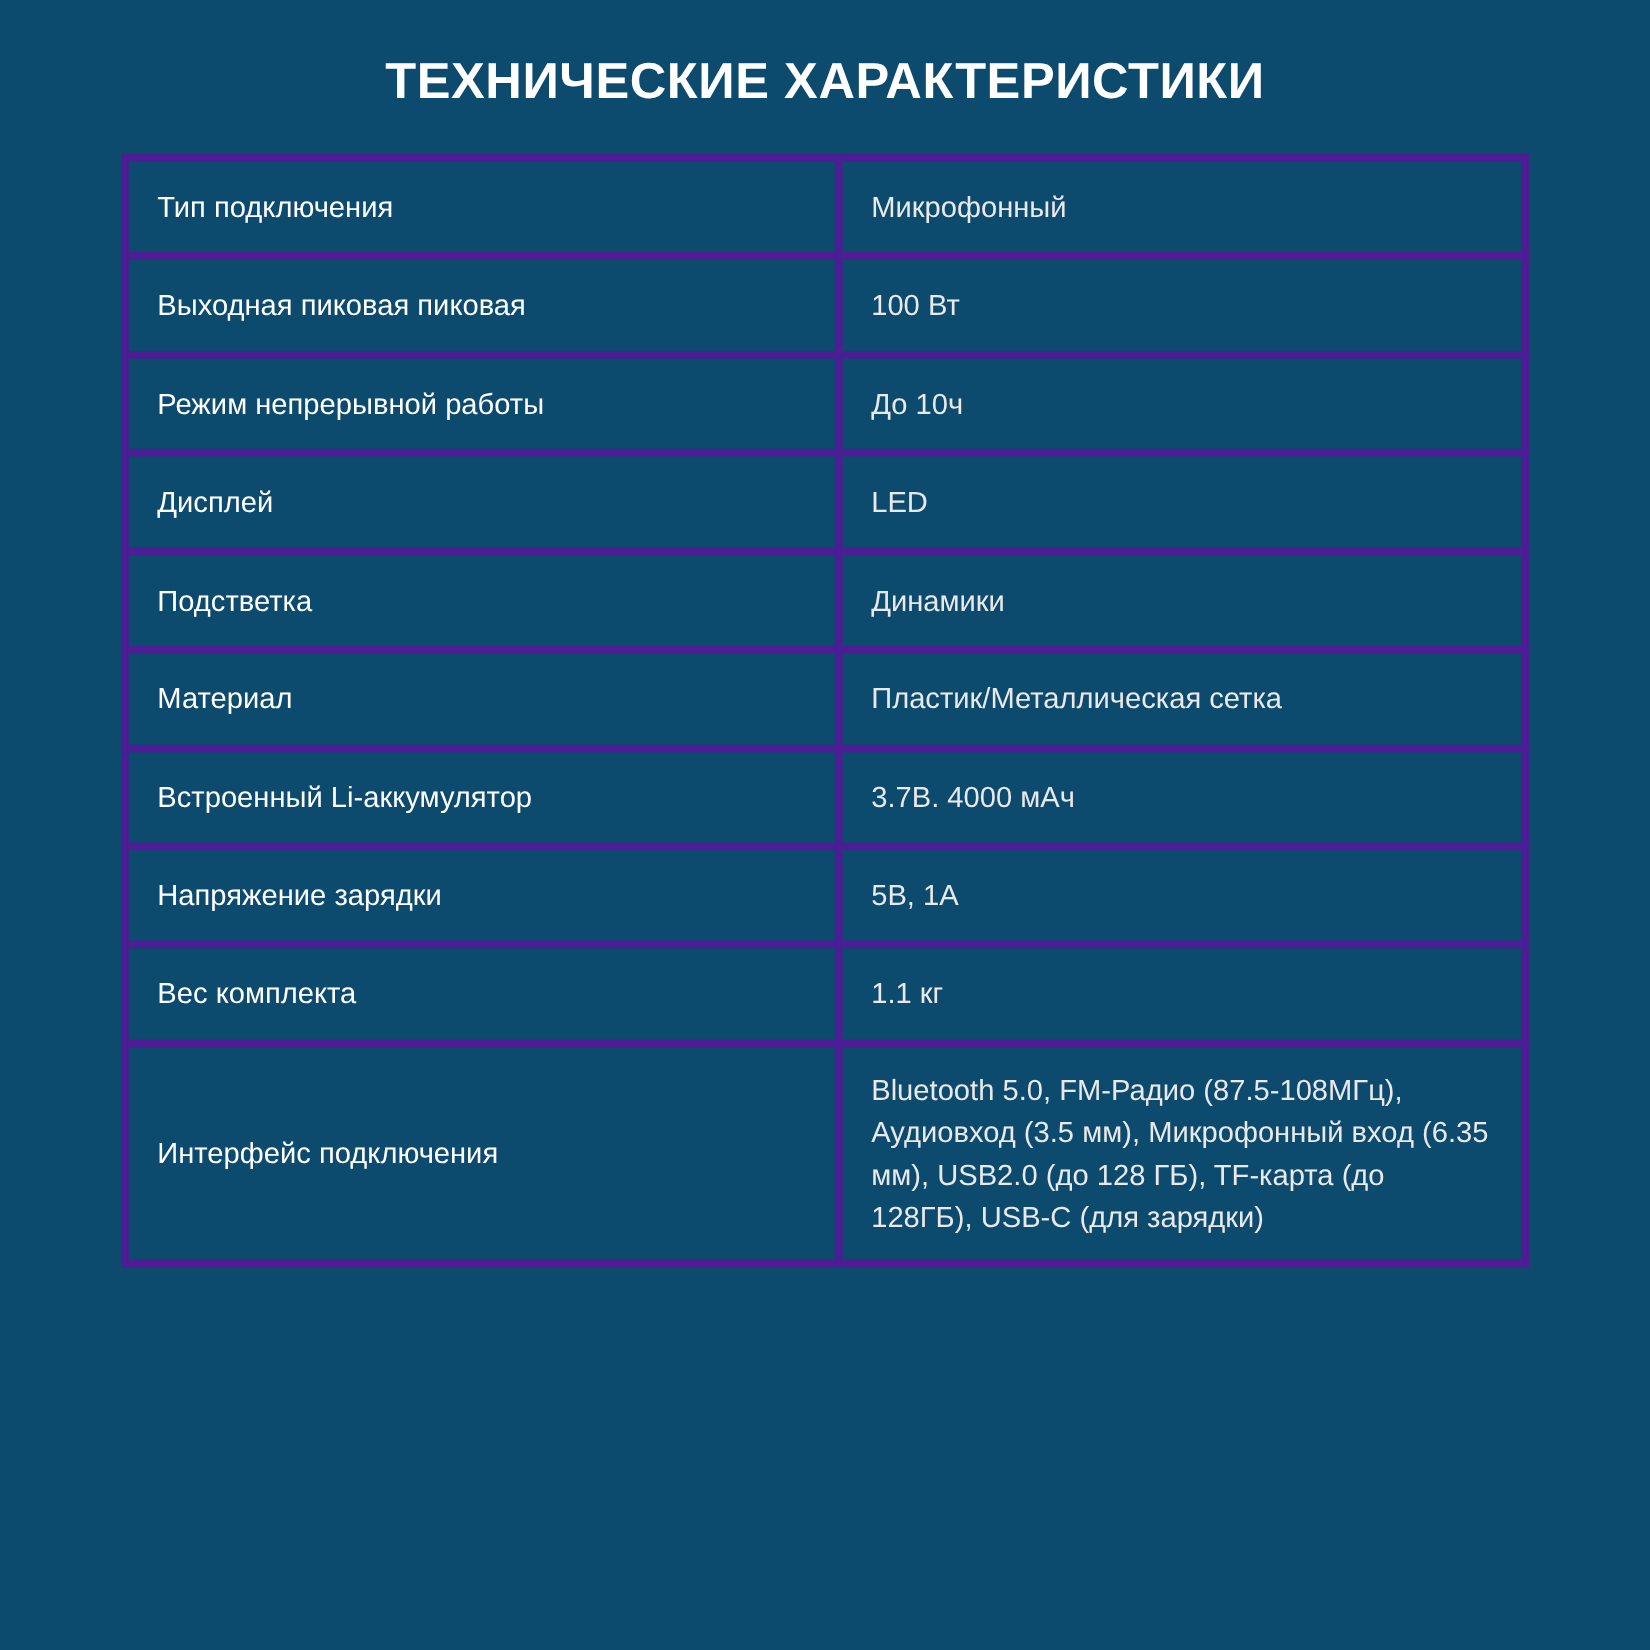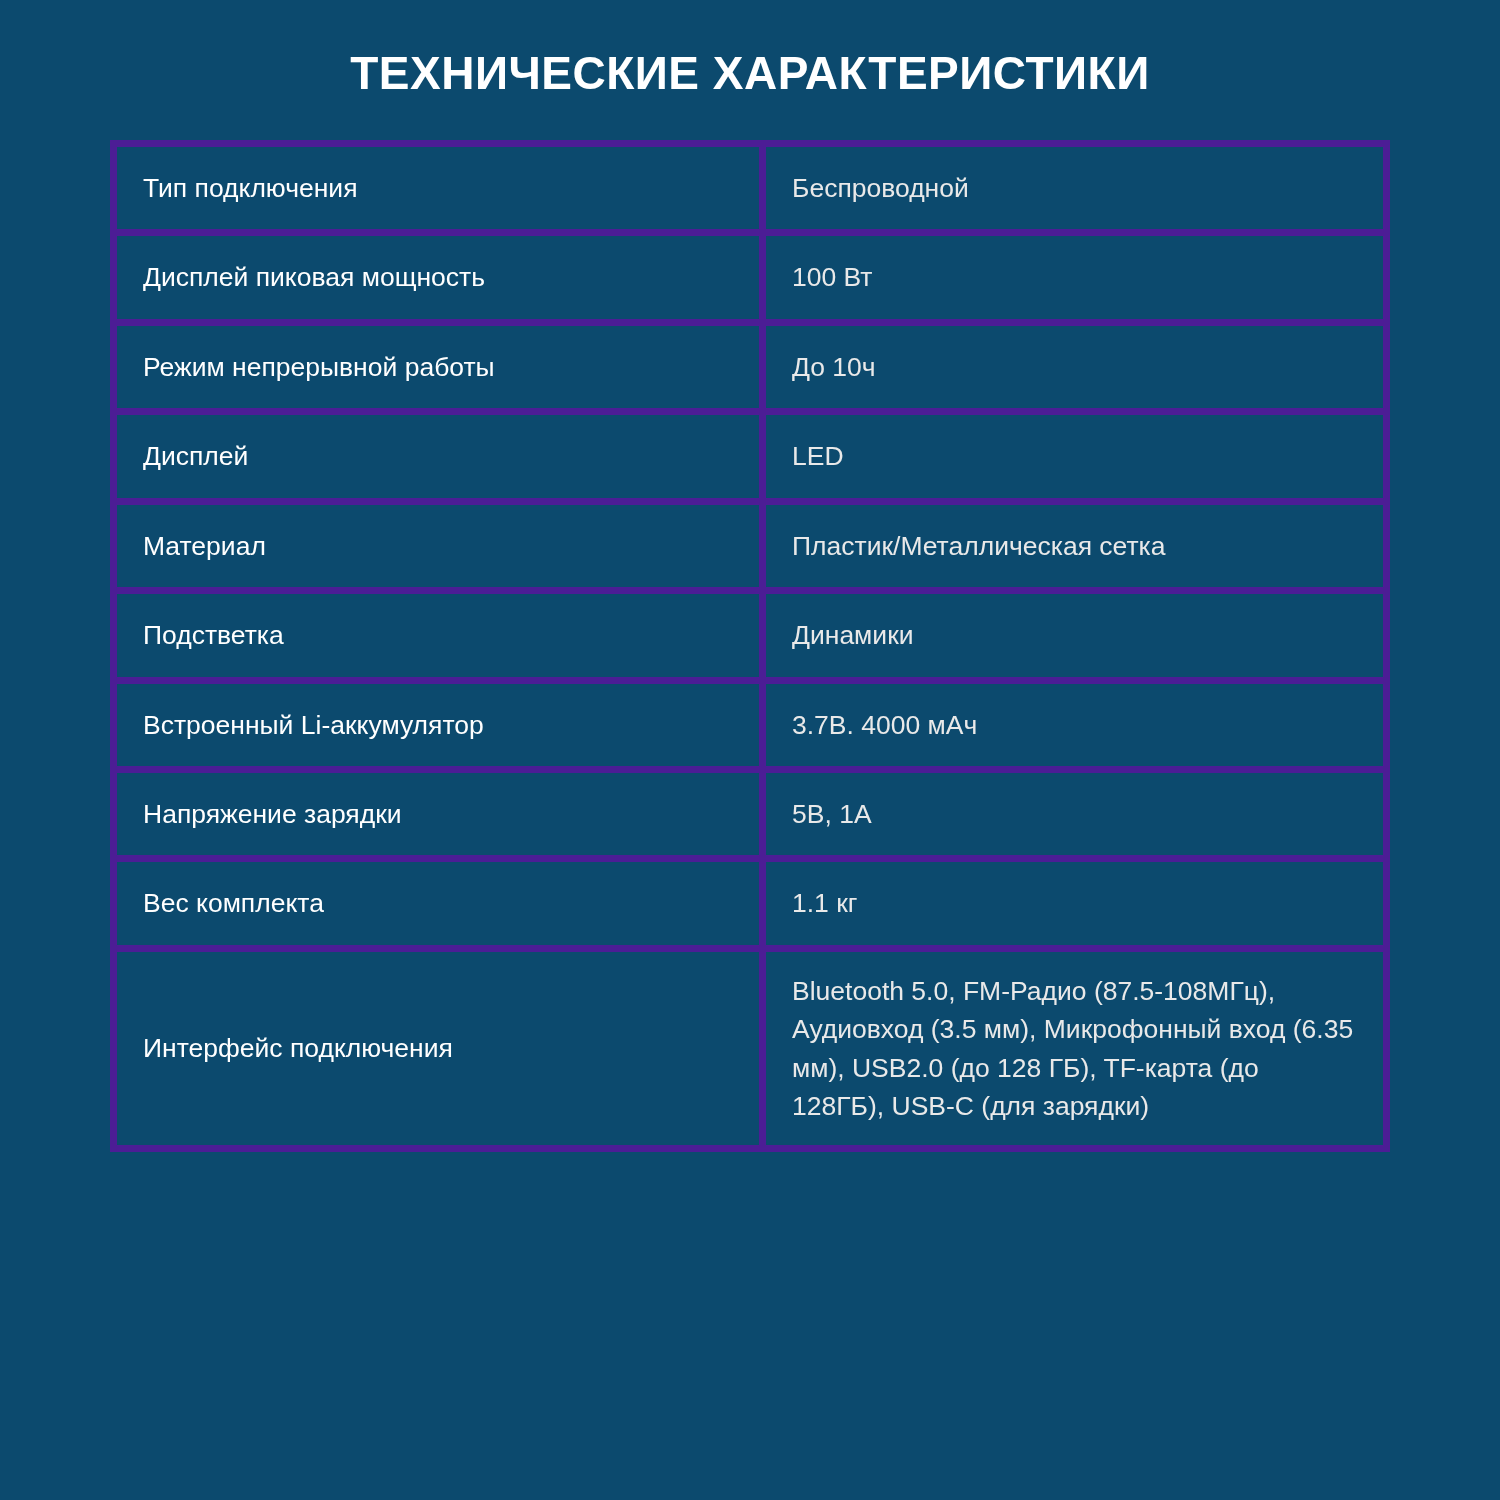--- a/index.html
+++ b/index.html
@@ -65,48 +65,48 @@
 
 <div class="page">
 
   <div class="title">ТЕХНИЧЕСКИЕ ХАРАКТЕРИСТИКИ</div>
 
   <table class="spec-table">
     <tbody>
 
       <tr>
         <td class="label">Тип подключения</td>
-        <td class="value">Беспроводной</td>
+        <td class="value">Микрофонный</td>
       </tr>
 
       <tr>
-        <td class="label">Дисплей пиковая мощность</td>
+        <td class="label">Выходная пиковая пиковая</td>
         <td class="value">100 Вт</td>
       </tr>
 
 
       <tr>
         <td class="label">Режим непрерывной работы</td>
         <td class="value">До 10ч</td>
       </tr>
 
 
       <tr>
         <td class="label">Дисплей</td>
         <td class="value">LED</td>
       </tr>
 
       <tr>
-        <td class="label">Материал</td>
-        <td class="value">Пластик/Металлическая сетка</td>
+        <td class="label">Подстветка</td>
+        <td class="value">Динамики</td>
       </tr>
 
       <tr>
-        <td class="label">Подстветка</td>
-        <td class="value">Динамики</td>
+        <td class="label">Материал</td>
+        <td class="value">Пластик/Металлическая сетка</td>
       </tr>
 
       <tr>
         <td class="label">Встроенный Li-аккумулятор</td>
         <td class="value">3.7В. 4000 мАч</td>
       </tr>
 
       <tr>
         <td class="label">Напряжение зарядки</td>
         <td class="value">5В, 1А</td>

